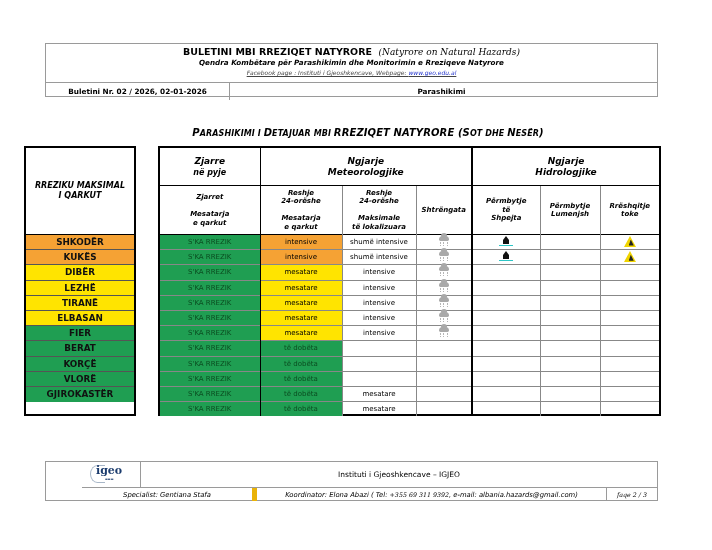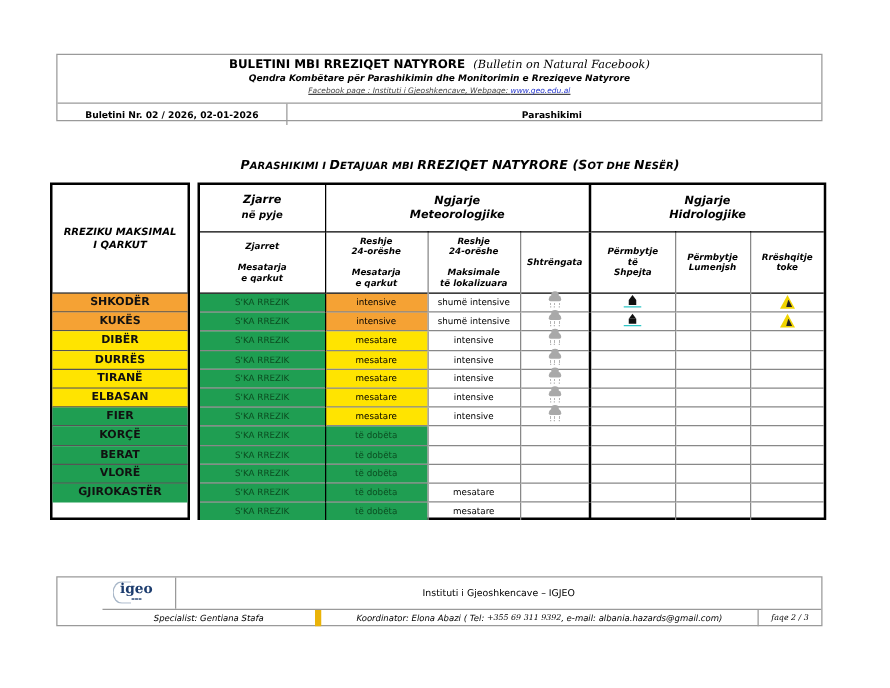--- a/index.html
+++ b/index.html
@@ -16,21 +16,21 @@
   .hdr-bottom { display: flex; height: 17px; }
   .hdr-b1 { width: 183px; border-right: 1px solid #9a9a9a; font-size: 7.3px; font-weight: bold; display: flex; align-items: center; justify-content: center; }
   .hdr-b2 { flex: 1; font-size: 7.3px; display: flex; align-items: center; justify-content: center; }
   .hdr-b2 b { margin-right: 4px; }
 
   
   .sec-title { position: absolute; left: 0; width: 712px; top: 127px; text-align: center; font-size: 10px; font-weight: bold; font-style: italic; letter-spacing: 0.1px; padding-left: 12px; }
   .sec-title .sc { font-size: 8px; }
 
   
-  .left-block { position: absolute; left: 40px; top: 146px; width: 112px; height: 270px; border: 2px solid #000; box-sizing: border-box; }
+  .left-block { position: absolute; left: 24px; top: 146px; width: 112px; height: 270px; border: 2px solid #000; box-sizing: border-box; }
   .left-head { height: 86px; border-bottom: 1px solid #000; display: flex; align-items: center; justify-content: center; text-align: center; font-size: 8px; font-weight: bold; font-style: italic; line-height: 10px; }
   .left-row { height: 15.2px; border-bottom: 1px solid #555; display: flex; align-items: center; justify-content: center; font-size: 8.8px; font-weight: bold; color: #111; box-sizing: border-box; }
   .left-row:last-child { border-bottom: none; }
 
   .grid { position: absolute; left: 158px; top: 146px; width: 503px; height: 270px; border: 2px solid #000; box-sizing: border-box; }
   .grid table { border-collapse: collapse; width: 100%; table-layout: fixed; }
   .grid td, .grid th { padding: 0; text-align: center; vertical-align: middle; }
   .h1 th { height: 37px; border-bottom: 1px solid #000; font-style: italic; font-weight: bold; font-size: 9px; line-height: 11px; }
   .h2 th { height: 48px; font-style: italic; font-weight: bold; font-size: 7px; line-height: 8.5px; }
   .bd-r { border-right: 1px solid #000; }
@@ -74,21 +74,21 @@
   .ftr-coord .serif { font-family: "DejaVu Serif", serif; font-size: 6.3px; }
   .ftr-page { width: 50px; display: flex; align-items: center; justify-content: center; font-family: "DejaVu Serif", serif; font-size: 6.3px; }
 </style>
 </head>
 <body>
 
 <div class="hdr">
   <div class="hdr-top">
     <div class="hdr-title">
       <span>BULETINI MBI RREZIQET NATYRORE</span>
-      &nbsp;<span class="en">(Bulletin on Natural Facebook)</span>
+      &nbsp;<span class="en">(Natyrore on Natural Hazards)</span>
     </div>
     <div class="hdr-sub">Qendra Kombëtare për Parashikimin dhe Monitorimin e Rreziqeve Natyrore</div>
     <div class="hdr-links">
       <span>Facebook page : Instituti i Gjeoshkencave, Webpage: </span><span class="url">www.geo.edu.al</span>
     </div>
   </div>
   <div class="hdr-bottom">
     <div class="hdr-b1">Buletini Nr. 02 / 2026, 02-01-2026</div>
     <div class="hdr-b2">
       <b>Parashikimi</b>
@@ -99,26 +99,26 @@
 <div class="sec-title"><span>P</span><span class="sc">ARASHIKIMI I </span><span>D</span><span class="sc">ETAJUAR MBI </span><span>RREZIQET NATYRORE (</span><span>S</span><span class="sc">OT DHE </span><span>N</span><span class="sc">ESËR</span><span>)</span></div>
 
 <div class="left-block">
   <div class="left-head">
     <div><span>RREZIKU MAKSIMAL</span><br><span>I  QARKUT</span></div>
   </div>
   <div id="left-rows">
       <div class="left-row orange">SHKODËR</div>
       <div class="left-row orange">KUKËS</div>
       <div class="left-row yellow">DIBËR</div>
-      <div class="left-row yellow">DURRËS</div>
+      <div class="left-row yellow">LEZHË</div>
       <div class="left-row yellow">TIRANË</div>
       <div class="left-row yellow">ELBASAN</div>
       <div class="left-row green">FIER</div>
+      <div class="left-row green">BERAT</div>
       <div class="left-row green">KORÇË</div>
-      <div class="left-row green">BERAT</div>
       <div class="left-row green">VLORË</div>
       <div class="left-row green">GJIROKASTËR</div>
     </div>
 </div>
 
 <div class="grid">
   <table>
     <colgroup>
       <col style="width:100px">
         <col style="width:82px">

